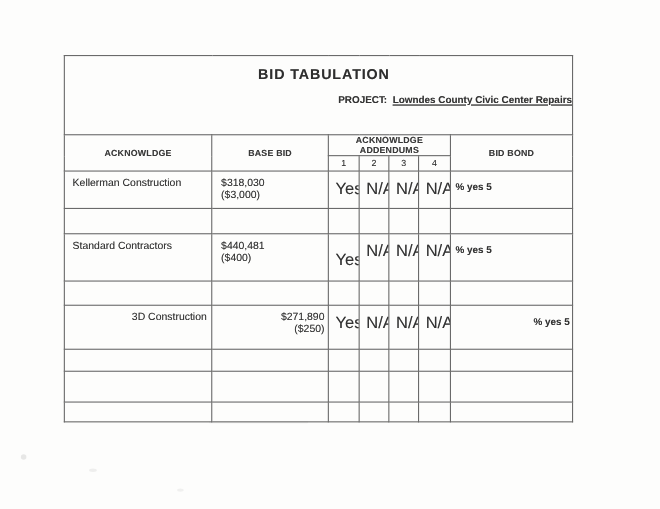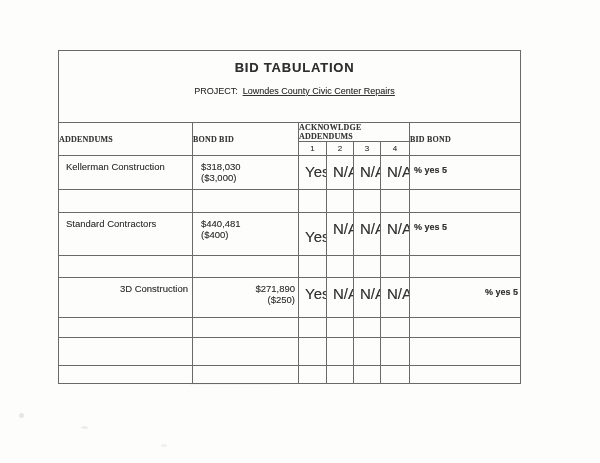--- a/index.html
+++ b/index.html
@@ -41,37 +41,38 @@
   }
   .doc-title {
     font-size: 13px;
     font-weight: bold;
     letter-spacing: 0.8px;
     color: #2e2e2e;
   }
   .project-line {
     margin-top: 11px;
     font-size: 9px;
-    font-weight: normal;
-    color: #333333;
+    font-weight: bold;
+    color: #333333;
+    text-align: right;
   }
   .project-name {
     text-decoration: underline;
     margin-left: 5px;
   }
   
   tr.head-row1 { height: 14px; }
   tr.head-row2 { height: 14px; }
   td.h-cell {
+    text-align: center;
     vertical-align: middle;
     font-weight: bold;
     font-size: 8px;
     color: #3a3a3a;
     letter-spacing: 0.2px;
-    font-family: Liberation Serif, serif;
   }
   td.h-num {
     text-align: center;
     vertical-align: middle;
     font-weight: normal;
     font-size: 8px;
     color: #333333;
   }
   
   tr.row-kellerman { height: 34px; }
@@ -138,22 +139,22 @@
         <tr class="title-row">
       <td colspan="7">
         <div class="doc-title">BID TABULATION</div>
         <div class="project-line">
           <span>PROJECT:</span><span class="project-name">Lowndes County Civic Center Repairs</span>
         </div>
       </td>
     </tr>
 
     <tr class="head-row1">
-      <td class="h-cell" rowspan="2">ADDENDUMS</td>
-      <td class="h-cell" rowspan="2">BOND BID</td>
+      <td class="h-cell" rowspan="2">ACKNOWLDGE</td>
+      <td class="h-cell" rowspan="2">BASE BID</td>
       <td class="h-cell" colspan="4">ACKNOWLDGE ADDENDUMS</td>
       <td class="h-cell" rowspan="2">BID BOND</td>
     </tr>
     <tr class="head-row2">
       <td class="h-num">1</td>
       <td class="h-num">2</td>
       <td class="h-num">3</td>
       <td class="h-num">4</td>
     </tr>
 

